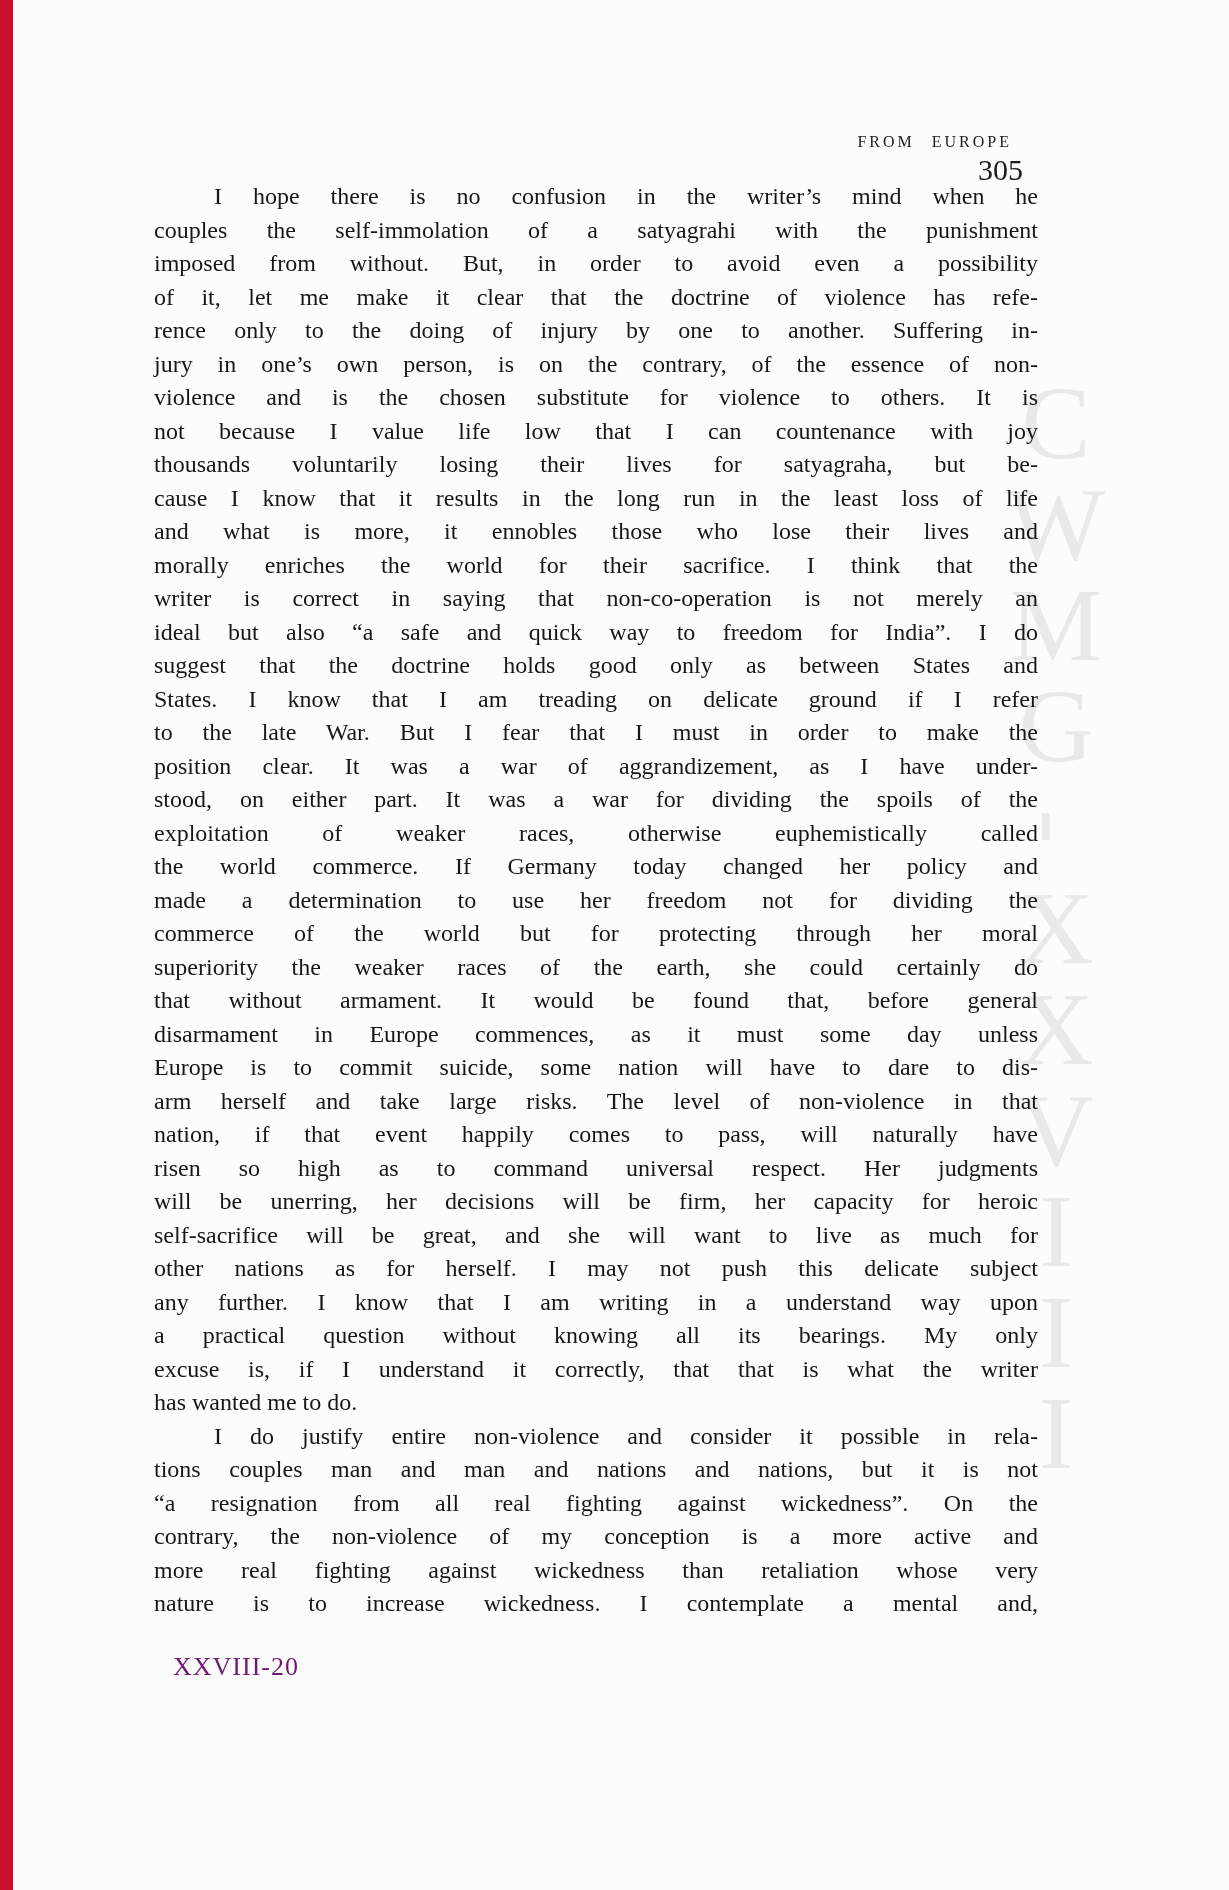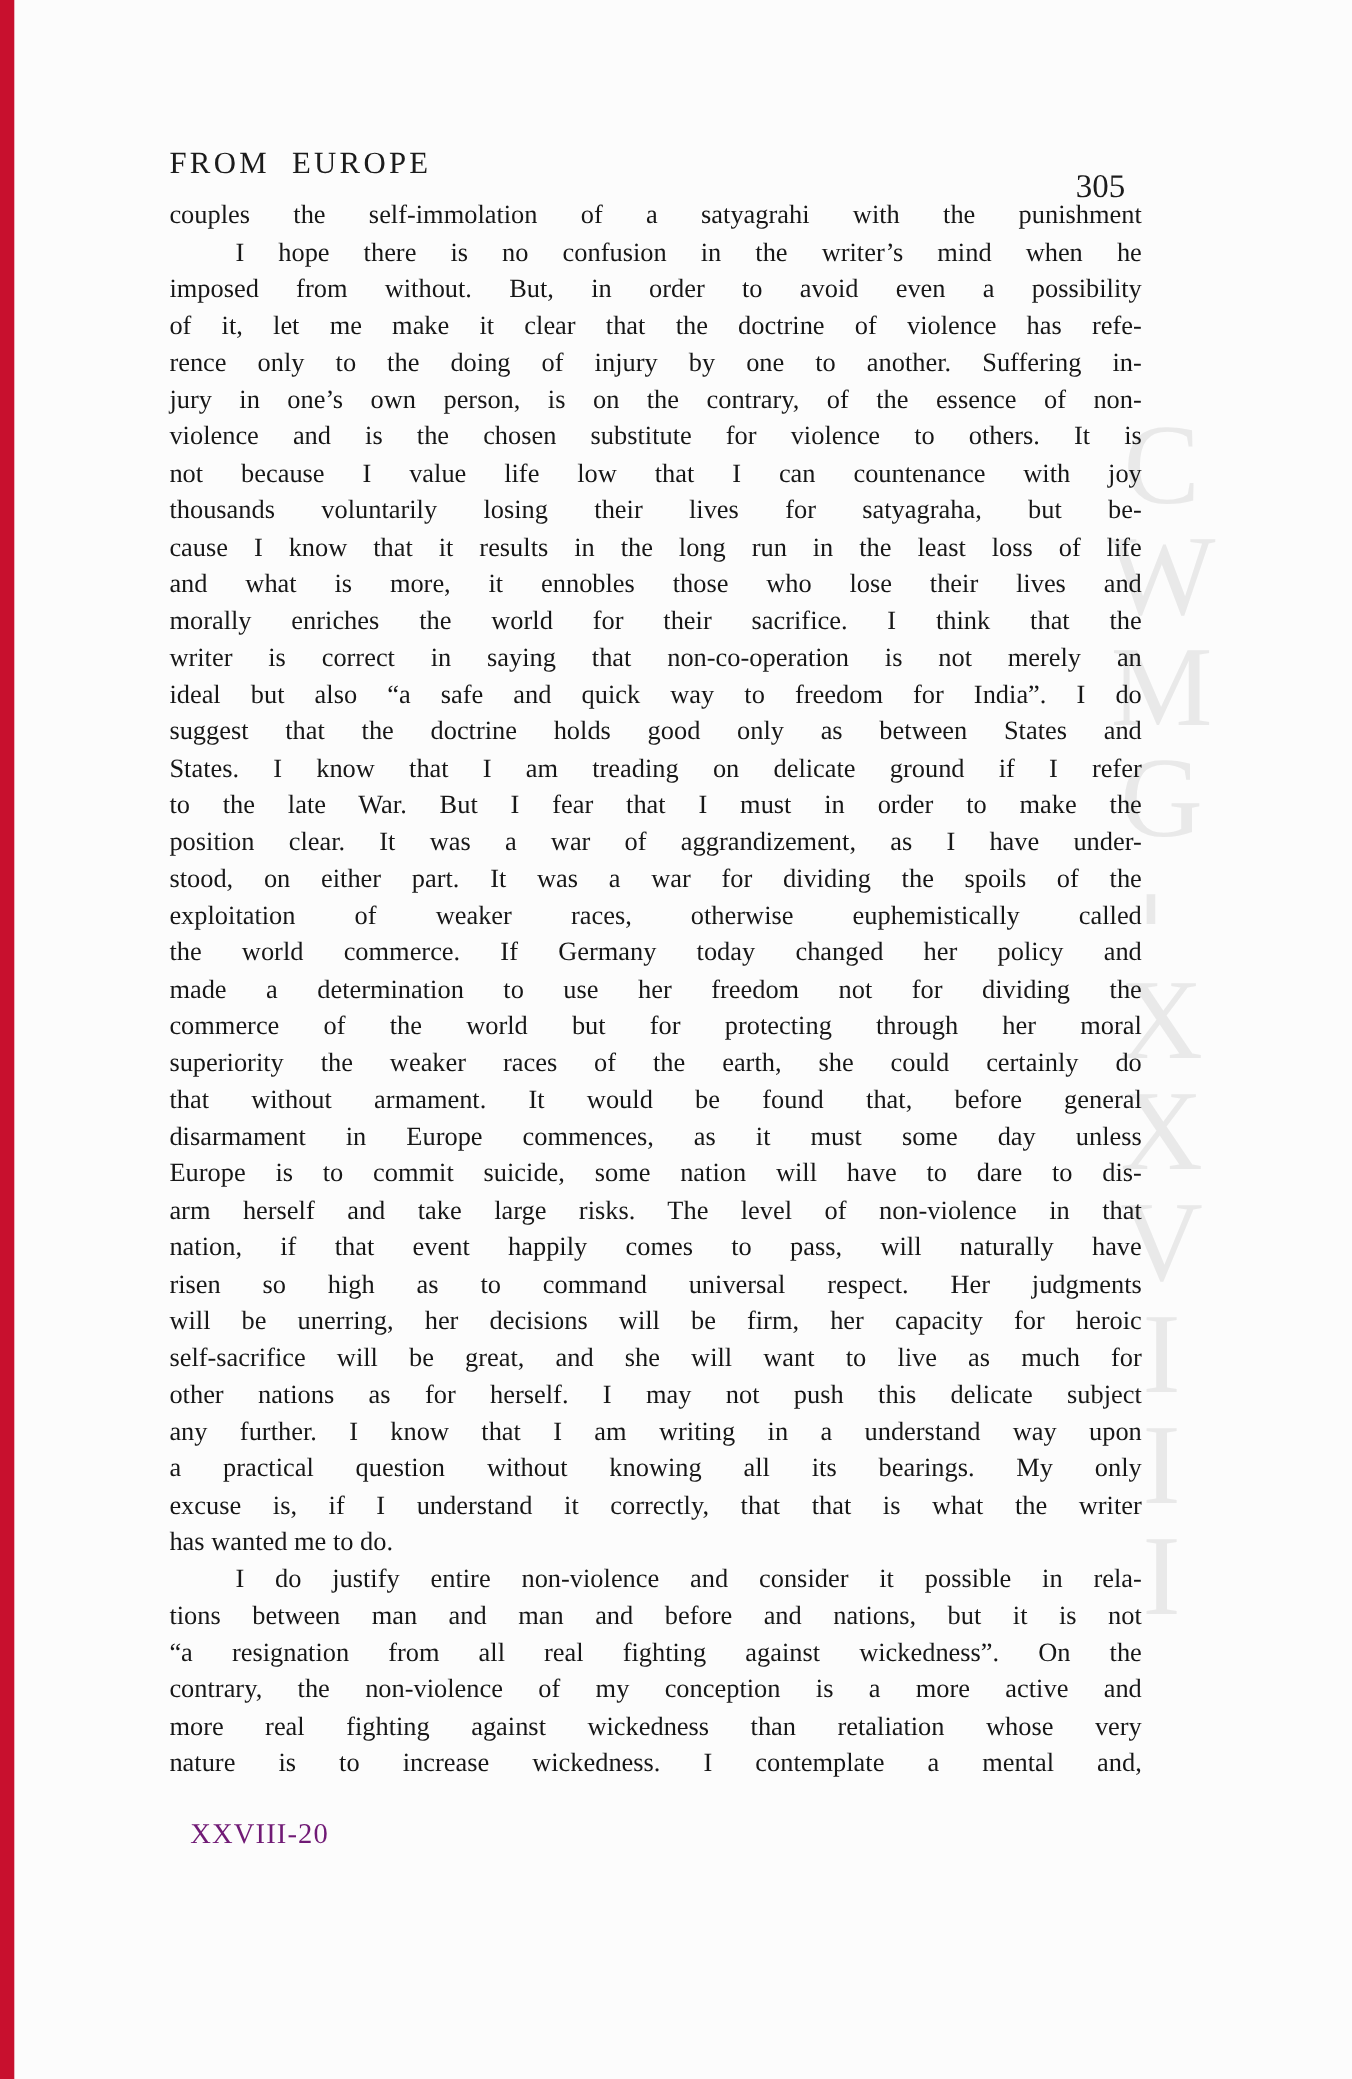--- a/index.html
+++ b/index.html
@@ -11,22 +11,22 @@
     font-family:"Liberation Serif","DejaVu Serif",serif;
     overflow:hidden;
   }
   .red-stripe{
     position:absolute;left:0;top:0;width:13px;height:1890px;
     background:#c8102e;
   }
   .header-title{
     position:absolute;top:133px;left:154px;width:884px;
     padding-right:26px;box-sizing:border-box;
-    text-align:left;
-    font-size:28px;letter-spacing:3px;word-spacing:10px;
+    text-align:right;
+    font-size:16px;letter-spacing:3px;word-spacing:10px;
     color:#1c1c1c;
   }
   .page-number{
     position:absolute;top:129px;left:978px;width:60px;
     font-size:30px;text-align:left;color:#1c1c1c;margin-top:24px;
   }
   .body-text{
     position:absolute;left:154px;top:180px;width:884px;
     font-size:24px;line-height:33.5px;
   }
@@ -75,22 +75,22 @@
     <span class="wm-glyph">I</span>
     <span class="wm-glyph">I</span>
     <span class="wm-glyph">I</span>
   </div>
 
   <div class="header-title">FROM EUROPE</div>
   <div class="page-number">305</div>
 
   <div class="body-text">
     <div>
+        <div class="bline indent">I hope there is no confusion in the writer’s mind when he</div>
         <div class="bline">couples the self-immolation of a satyagrahi with the punishment</div>
-        <div class="bline indent">I hope there is no confusion in the writer’s mind when he</div>
         <div class="bline">imposed from without. But, in order to avoid even a possibility</div>
         <div class="bline">of it, let me make it clear that the doctrine of violence has refe-</div>
         <div class="bline">rence only to the doing of injury by one to another. Suffering in-</div>
         <div class="bline">jury in one’s own person, is on the contrary, of the essence of non-</div>
         <div class="bline">violence and is the chosen substitute for violence to others. It is</div>
         <div class="bline">not because I value life low that I can countenance with joy</div>
         <div class="bline">thousands voluntarily losing their lives for satyagraha, but be-</div>
         <div class="bline">cause I know that it results in the long run in the least loss of life</div>
         <div class="bline">and what is more, it ennobles those who lose their lives and</div>
         <div class="bline">morally enriches the world for their sacrifice. I think that the</div>
@@ -115,21 +115,21 @@
         <div class="bline">will be unerring, her decisions will be firm, her capacity for heroic</div>
         <div class="bline">self-sacrifice will be great, and she will want to live as much for</div>
         <div class="bline">other nations as for herself. I may not push this delicate subject</div>
         <div class="bline">any further. I know that I am writing in a understand way upon</div>
         <div class="bline">a practical question without knowing all its bearings. My only</div>
         <div class="bline">excuse is, if I understand it correctly, that that is what the writer</div>
         <div class="bline endline">has wanted me to do.</div>
       </div>
     <div>
         <div class="bline indent">I do justify entire non-violence and consider it possible in rela-</div>
-        <div class="bline">tions between man and man and before and nations, but it is not</div>
+        <div class="bline">tions couples man and man and nations and nations, but it is not</div>
         <div class="bline">“a resignation from all real fighting against wickedness”. On the</div>
         <div class="bline">contrary, the non-violence of my conception is a more active and</div>
         <div class="bline">more real fighting against wickedness than retaliation whose very</div>
         <div class="bline">nature is to increase wickedness. I contemplate a mental and,</div>
       </div>
   </div>
 
   <div class="footer-signature">XXVIII-20</div>
 
 </div>

